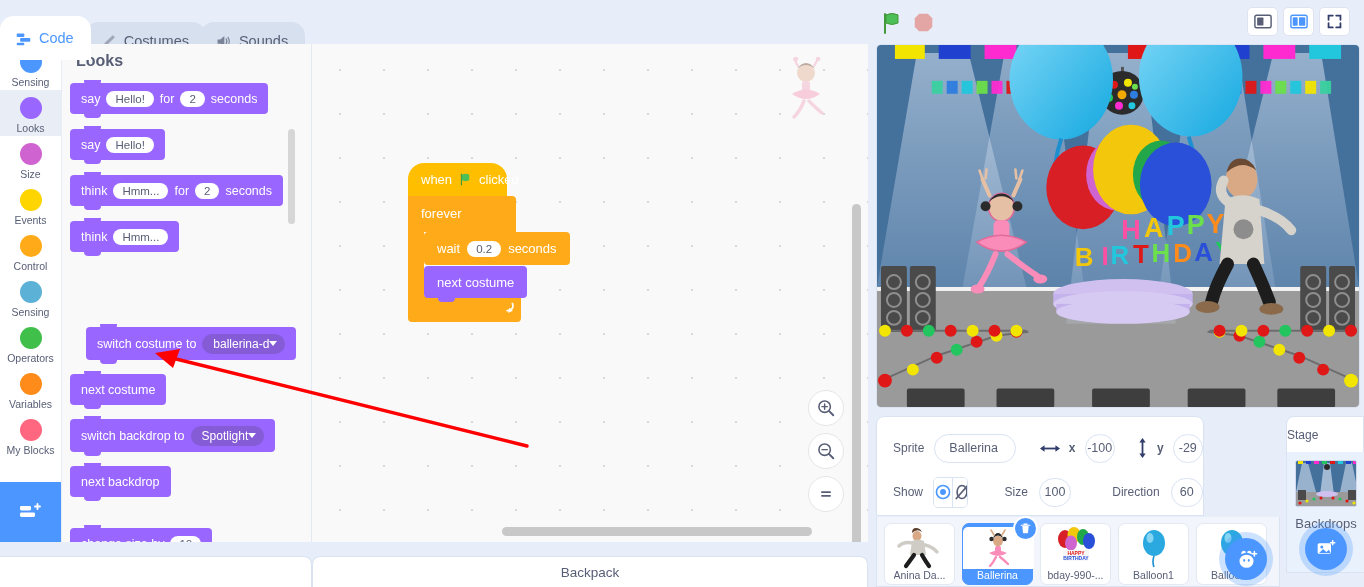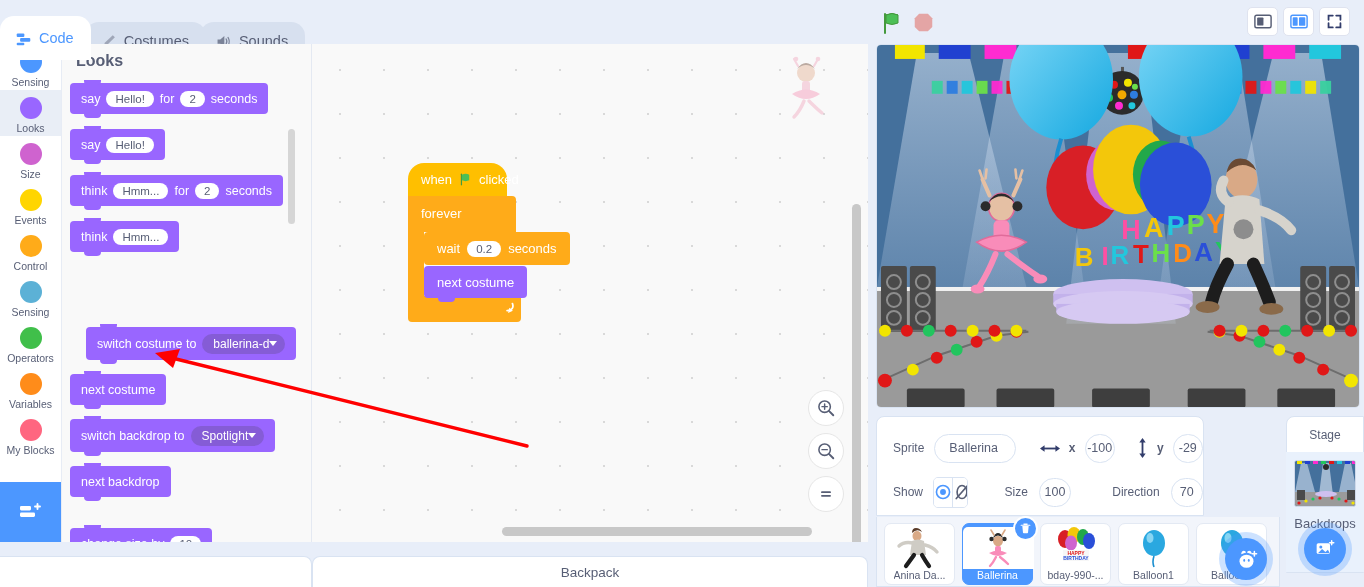--- a/index.html
+++ b/index.html
@@ -189,21 +189,21 @@
     position: absolute; right: 12px; bottom: 6px; width: 42px; height: 42px;
     border-radius: 50%; background: #4c97ff; display: flex; align-items: center;
     justify-content: center; cursor: pointer; box-shadow: 0 0 0 6px rgba(76,151,255,.28);
     z-index: 8;
   }
 
   
   .stage-col {
     position: absolute; left: 1286px; top: 416px; width: 78px; height: 157px;
     background: #fff; border: 1px solid #d9e3f2; border-radius: 8px 0 0 0;
-    display: flex; flex-direction: column; align-items: center;
+    display: flex; flex-direction: column; 
   }
   .stage-col-title { font-size: 12px; color: #575e75; padding: 11px 0 10px; }
   .stage-col-body { width: 78px; flex: 1; background: #e9f1fc; display: flex;
     flex-direction: column; align-items: center; padding-top: 8px; position: relative; }
   .stage-thumb { width: 62px; height: 47px; border-radius: 3px; overflow: hidden;
     border: 1px solid #cfd9ea; background: #4a6f96; cursor: pointer; position: relative; }
   .backdrops-label { font-size: 13px; color: #575e75; margin-top: 9px; }
   .backdrop-fab {
     position: absolute; bottom: 2px; width: 42px; height: 42px; border-radius: 50%;
     background: #4c97ff; display: flex; align-items: center; justify-content: center;
@@ -728,21 +728,21 @@
         <span class="showbtn">
           <svg viewBox="0 0 22 22" width="18" height="18">
             <ellipse cx="11" cy="11" rx="6" ry="8" fill="none" stroke="#575e75" stroke-width="2"></ellipse>
             <path d="M4 19 L18 3" stroke="#575e75" stroke-width="2" stroke-linecap="round"></path>
           </svg>
         </span>
       </span>
       <span class="flabel" style="margin-left:36px;">Size</span>
       <span class="finput num" style="margin-left:11px; width:62px;">100</span>
       <span class="flabel" style="margin-left:41px;">Direction</span>
-      <span class="finput num" style="margin-left:11px; width:62px;">70</span>
+      <span class="finput num" style="margin-left:11px; width:62px;">60</span>
     </div>
   </div>
 
   <div class="sprite-list">
 
     <div class="sprite-tile">
       <span class="sp-thumb">
         <svg viewBox="0 0 71 42" width="71" height="42">
           <ellipse cx="32" cy="9" rx="4.5" ry="5" fill="#d9a986"></ellipse>
           <path d="M27 6 q5 -5 10 -1 q-2 -4 -6 -4 q-4 0 -4 5z" fill="#5b3d2a"></path>

